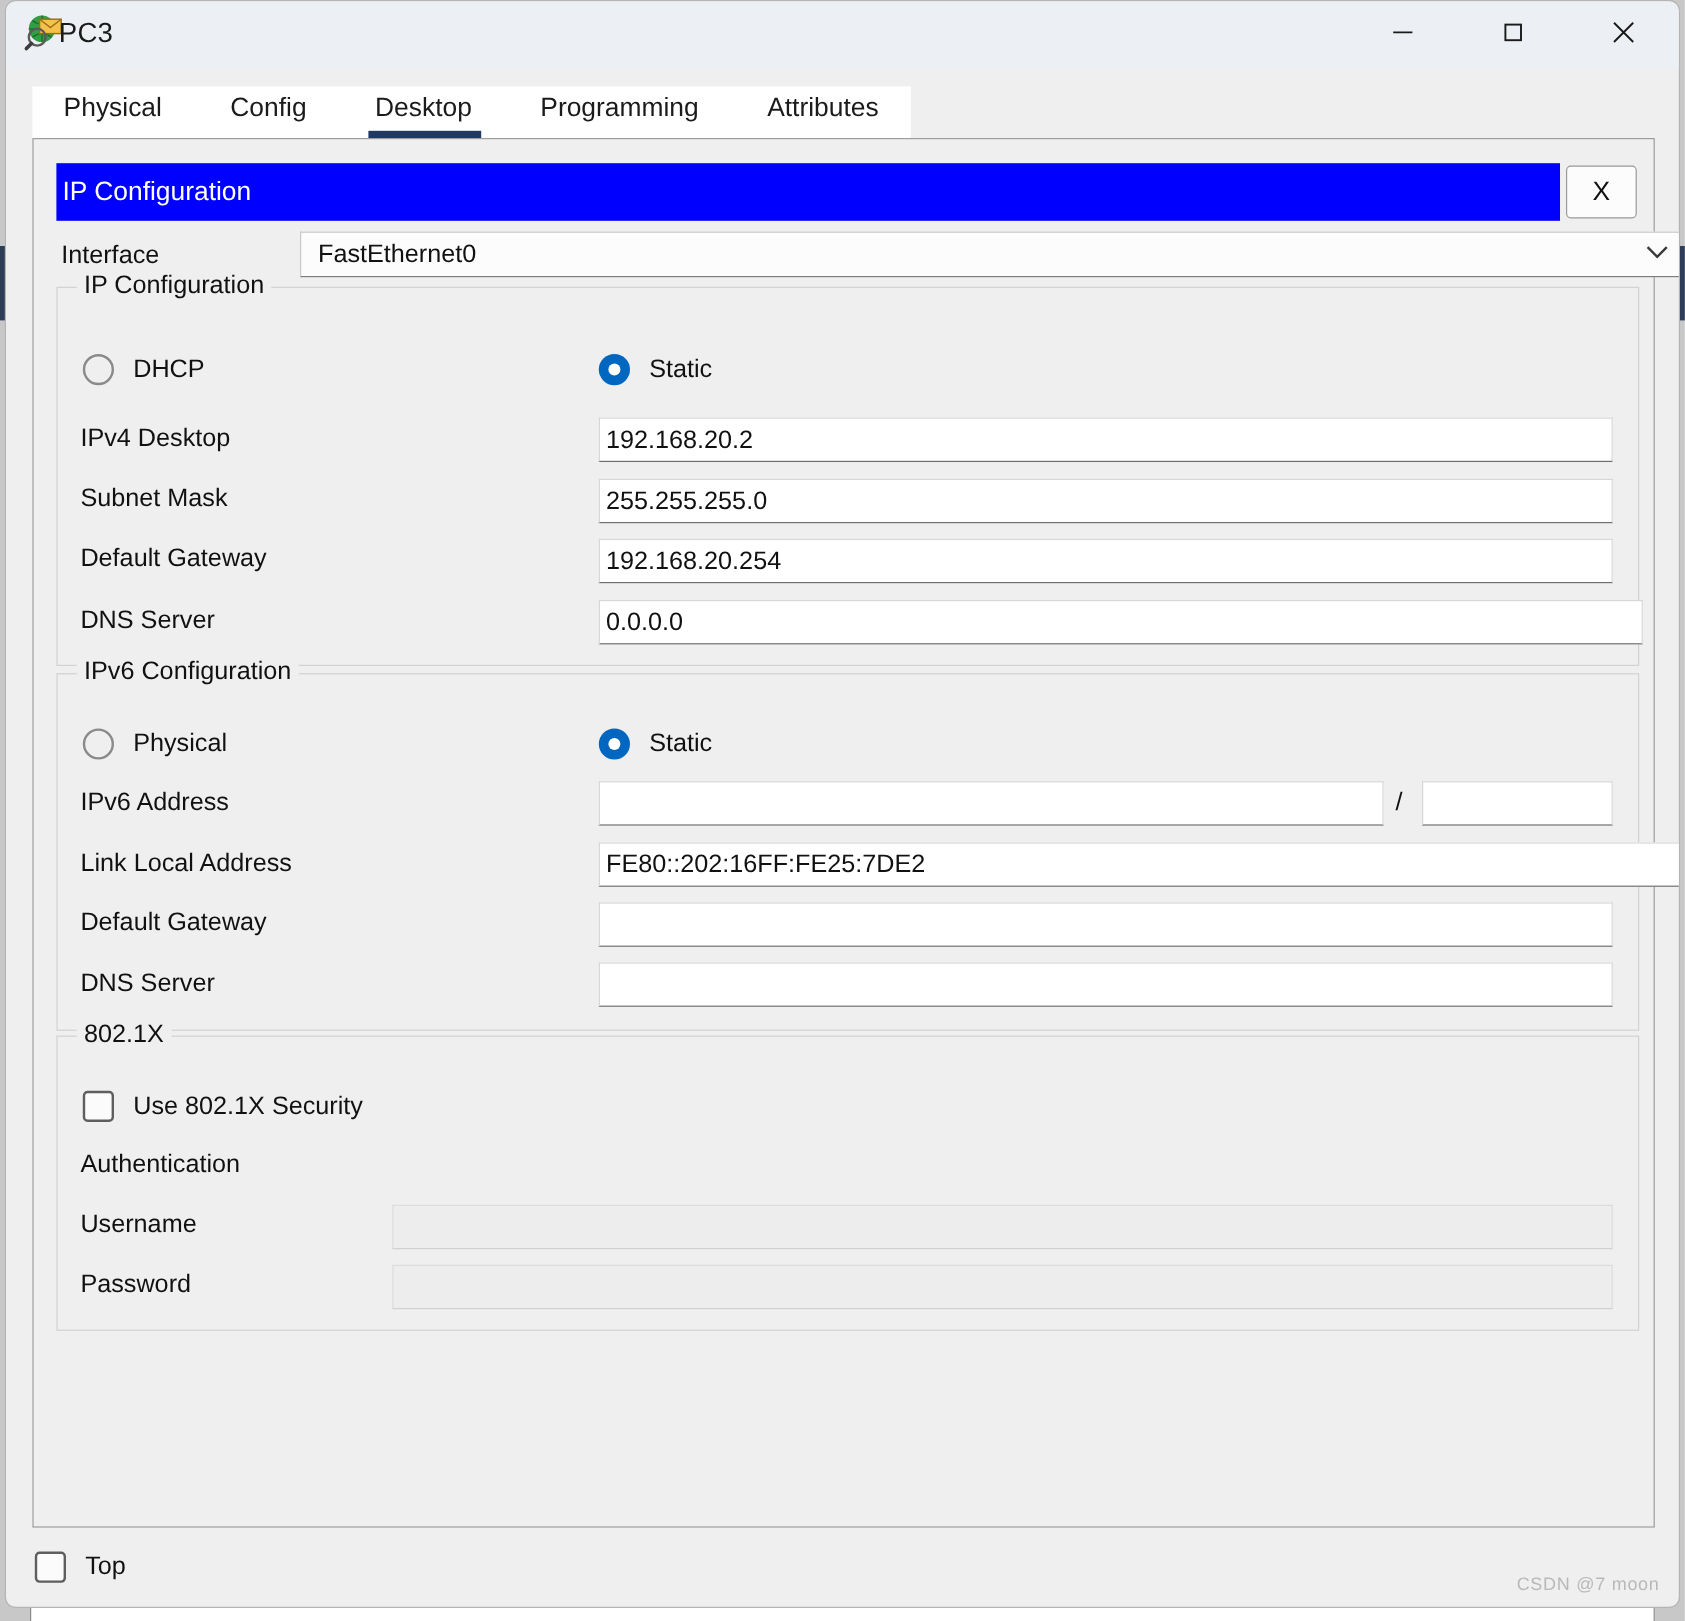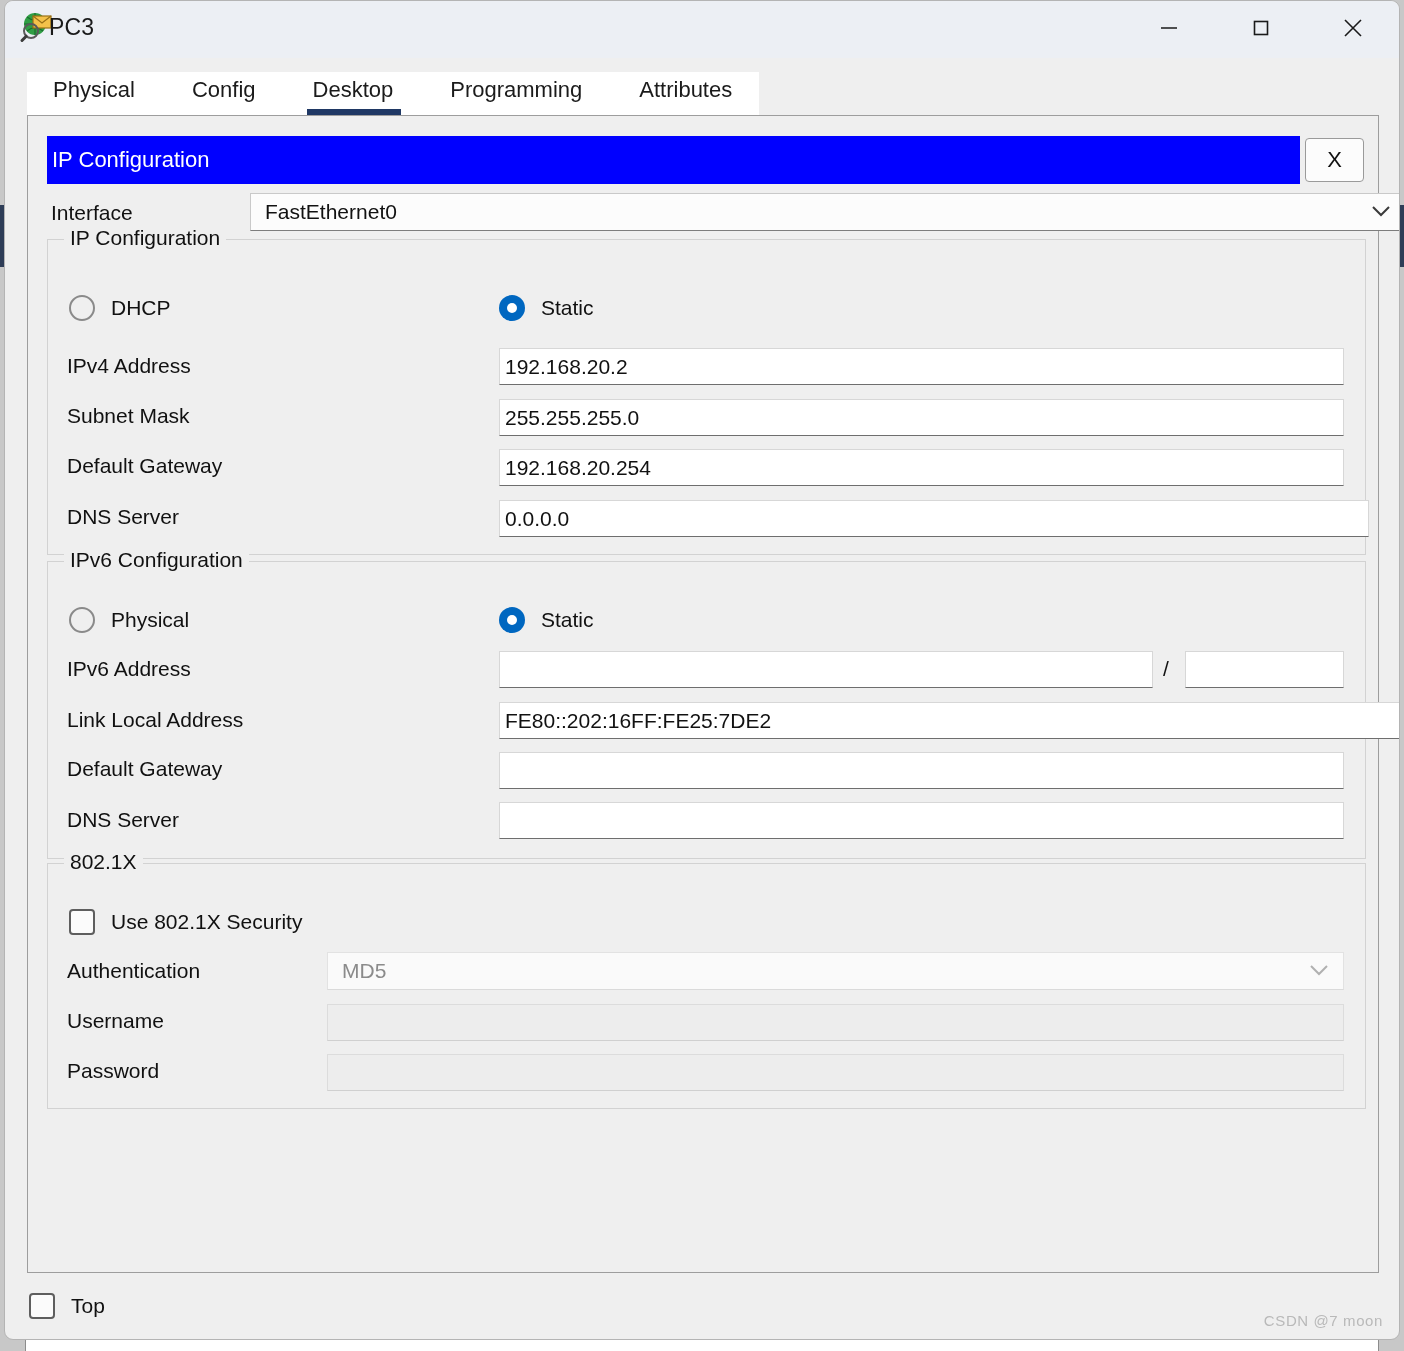--- a/index.html
+++ b/index.html
@@ -422,21 +422,21 @@
 
   <div class="radio-wrap" style="left:64px; top:294px;">
     <span class="radio"></span>
     <span class="radio-label">DHCP</span>
   </div>
   <div class="radio-wrap" style="left:494px; top:294px;">
     <span class="radio on"></span>
     <span class="radio-label">Static</span>
   </div>
 
-  <div class="row-label" style="left:62px; top:353px;">IPv4 Address</div>
+  <div class="row-label" style="left:62px; top:353px;">IPv4 Desktop</div>
   <div class="field" style="left:494px; top:347px; width:845px; height:37px;">
     <span class="txt">192.168.20.2</span>
   </div>
 
   <div class="row-label" style="left:62px; top:403px;">Subnet Mask</div>
   <div class="field" style="left:494px; top:398px; width:845px; height:37px;">
     <span class="txt">255.255.255.0</span>
   </div>
 
   <div class="row-label" style="left:62px; top:453px;">Default Gateway</div>
@@ -489,28 +489,20 @@
   <div class="group g-8021x">
     <span class="group-title">802.1X</span>
   </div>
 
   <div class="check-wrap" style="left:64px; top:908px;">
     <span class="checkbox"></span>
     <span class="check-label">Use 802.1X Security</span>
   </div>
 
   <div class="row-label" style="left:62px; top:958px;">Authentication</div>
-  <div class="combo disabled" style="left:322px; top:951px; width:1017px; height:38px;">
-    <span class="val">MD5</span>
-    <span class="chev">
-      <svg width="20" height="12" viewBox="0 0 20 12">
-          <path d="M2 2l8 8 8-8" fill="none" stroke="#b0b0b0" stroke-width="2"></path>
-        </svg>
-    </span>
-  </div>
 
   <div class="row-label" style="left:62px; top:1008px;">Username</div>
   <div class="field disabled" style="left:322px; top:1003px; width:1017px; height:37px;">
     <span class="txt"></span>
   </div>
 
   <div class="row-label" style="left:62px; top:1058px;">Password</div>
   <div class="field disabled" style="left:322px; top:1053px; width:1017px; height:37px;">
     <span class="txt"></span>
   </div>

